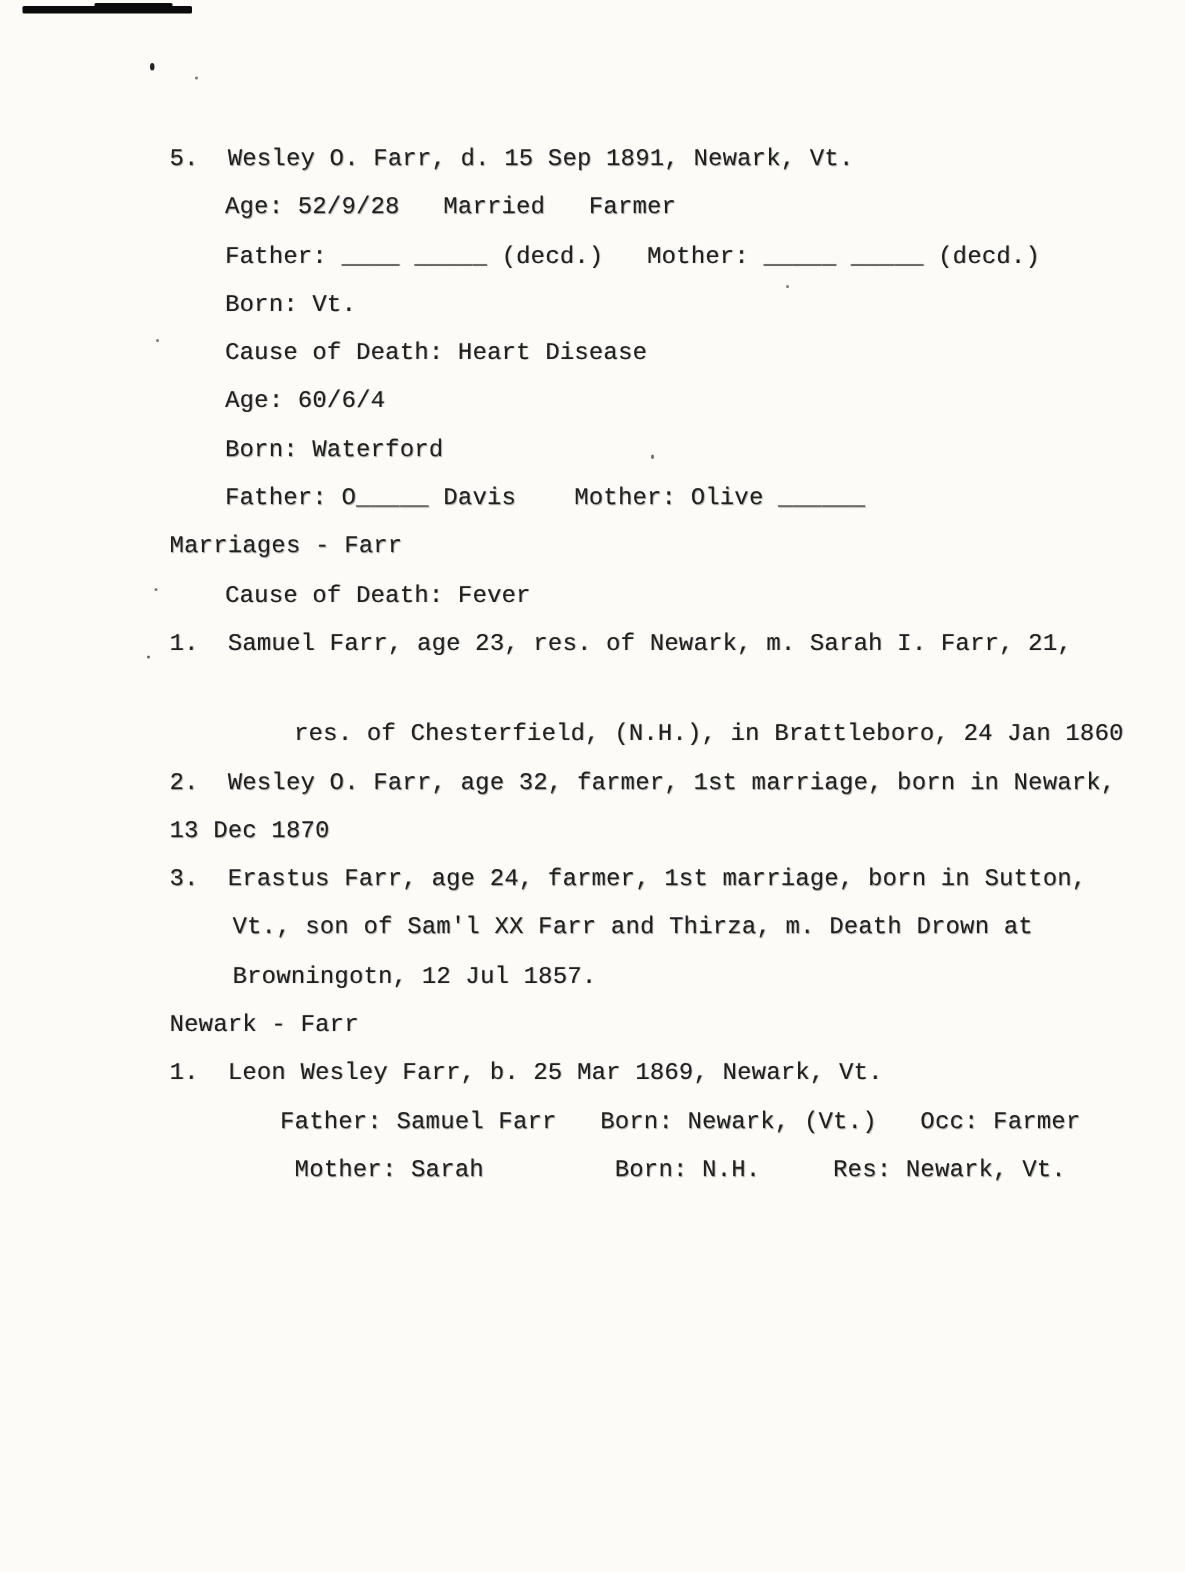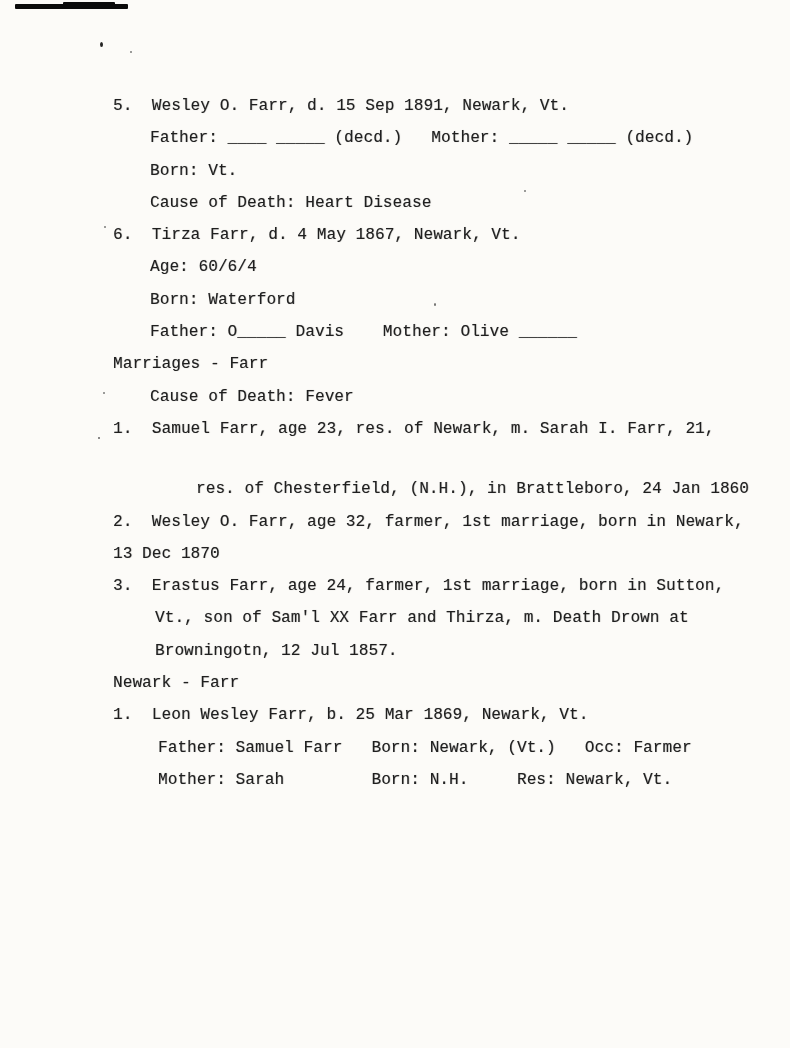--- a/index.html
+++ b/index.html
@@ -25,21 +25,21 @@
   .line {
     height: 32.3px;
     line-height: 32.3px;
     white-space: pre;
     letter-spacing: 0.1px;
     text-shadow: 0.5px 0.4px 0.7px rgba(25,25,25,0.45);
   }
   .i1 { padding-left: 37px; }  
   .i2 { padding-left: 83px; margin-top: 28px; }  
   .i3 { padding-left: 42px; }  
-  .i4 { padding-left: 45px; }  
+  .i4 { padding-left: 45px; text-align: center; }  
   .scan-bar {
     position: absolute;
     left: 15px;
     top: 4px;
     width: 113px;
     height: 5px;
     background: #0b0b0b;
     border-radius: 1px;
   }
   .scan-bar::after {
@@ -75,25 +75,25 @@
   <div class="speck sp1"></div>
   <div class="speck sp2"></div>
   <div class="speck sp3"></div>
   <div class="speck sp4"></div>
   <div class="speck sp5"></div>
   <div class="speck sp6"></div>
   <div class="speck sp7"></div>
 
   <div class="doc">
     <div class="line">5.  Wesley O. Farr, d. 15 Sep 1891, Newark, Vt.</div>
+    <div class="line i1">Age: 52/9/28   Married   Farmer</div>
     <div class="line i1">Father: ____ _____ (decd.)   Mother: _____ _____ (decd.)</div>
     <div class="line i1">Born: Vt.</div>
     <div class="line i1">Cause of Death: Heart Disease</div>
 
-    <div class="line">6.  Tirza Farr, d. 4 May 1867, Newark, Vt.</div>
     <div class="line i1">Age: 60/6/4</div>
     <div class="line i1">Born: Waterford</div>
     <div class="line i1">Father: O_____ Davis    Mother: Olive ______</div>
     <div class="line">Marriages - Farr</div>
 
     <div class="line i1">Cause of Death: Fever</div>
     <div class="line">1.  Samuel Farr, age 23, res. of Newark, m. Sarah I. Farr, 21,</div>
     <div class="line i2">res. of Chesterfield, (N.H.), in Brattleboro, 24 Jan 1860</div>
     <div class="line">2.  Wesley O. Farr, age 32, farmer, 1st marriage, born in Newark,</div>
     <div class="line">13 Dec 1870</div>

